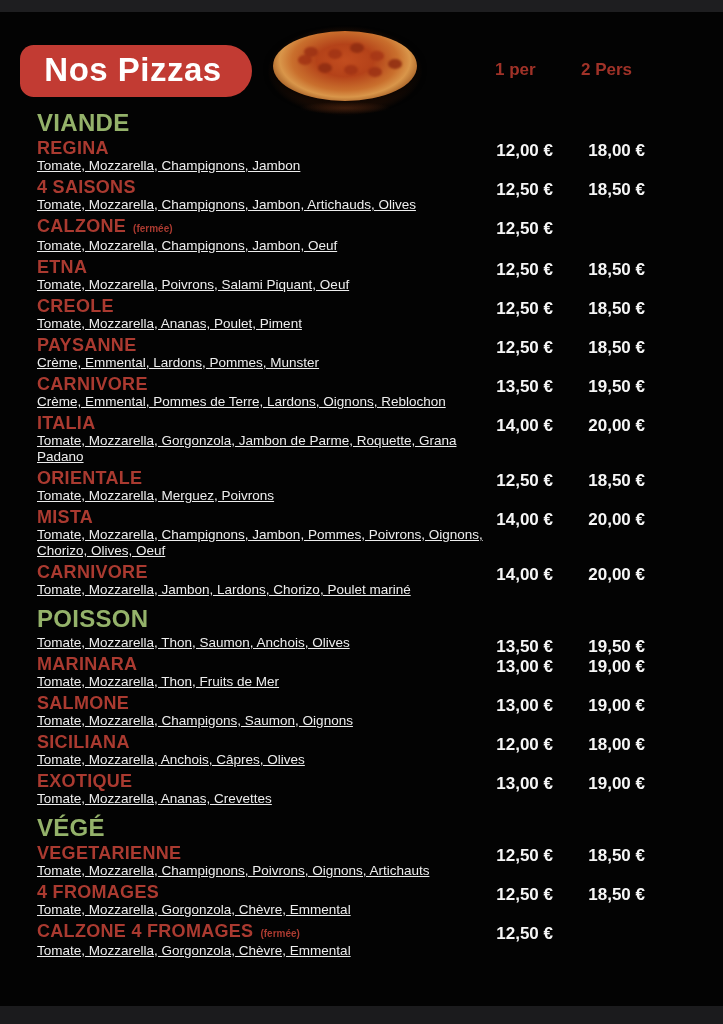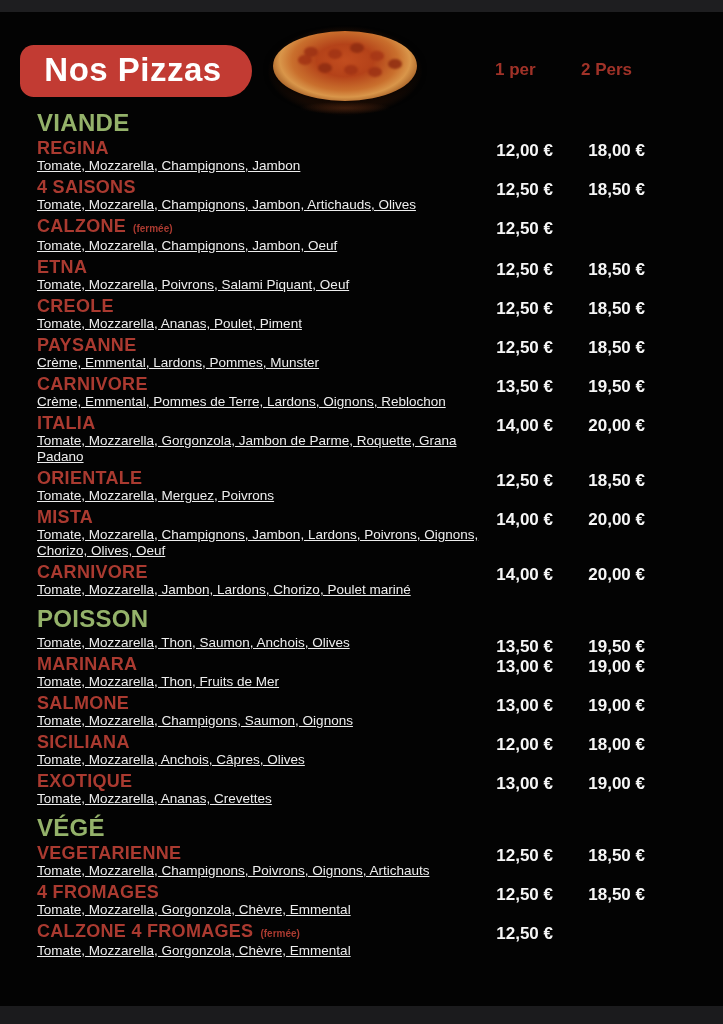--- a/index.html
+++ b/index.html
@@ -218,21 +218,21 @@
           <span class="price p2">20,00 €</span>
         </div>
         <div class="item">
           <div class="item-name-row"><span class="iname">ORIENTALE</span></div>
           <div class="idesc">Tomate, Mozzarella, Merguez, Poivrons</div>
           <span class="price p1">12,50 €</span>
           <span class="price p2">18,50 €</span>
         </div>
         <div class="item">
           <div class="item-name-row"><span class="iname">MISTA</span></div>
-          <div class="idesc">Tomate, Mozzarella, Champignons, Jambon, Lardons, Poivrons, Oignons, Chorizo, Olives, Oeuf</div>
+          <div class="idesc">Tomate, Mozzarella, Champignons, Jambon, Pommes, Poivrons, Oignons, Chorizo, Olives, Oeuf</div>
           <span class="price p1">14,00 €</span>
           <span class="price p2">20,00 €</span>
         </div>
         <div class="item">
           <div class="item-name-row"><span class="iname">CARNIVORE</span></div>
           <div class="idesc">Tomate, Mozzarella, Jambon, Lardons, Chorizo, Poulet mariné</div>
           <span class="price p1">14,00 €</span>
           <span class="price p2">20,00 €</span>
         </div>
       </section>

